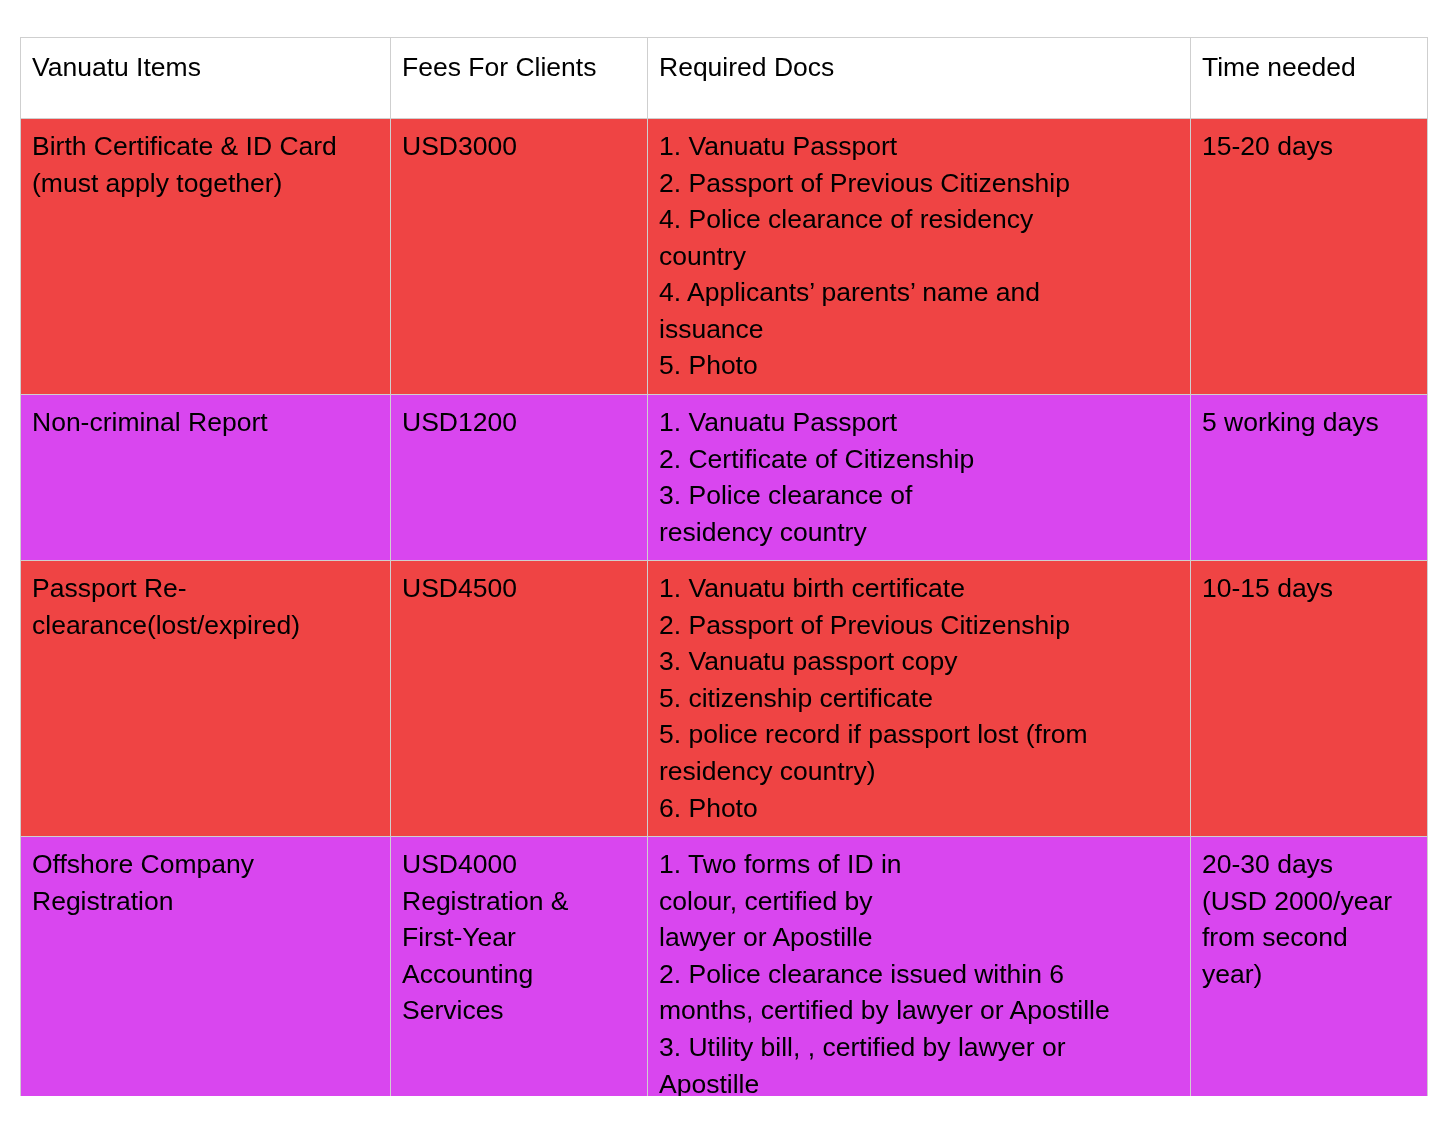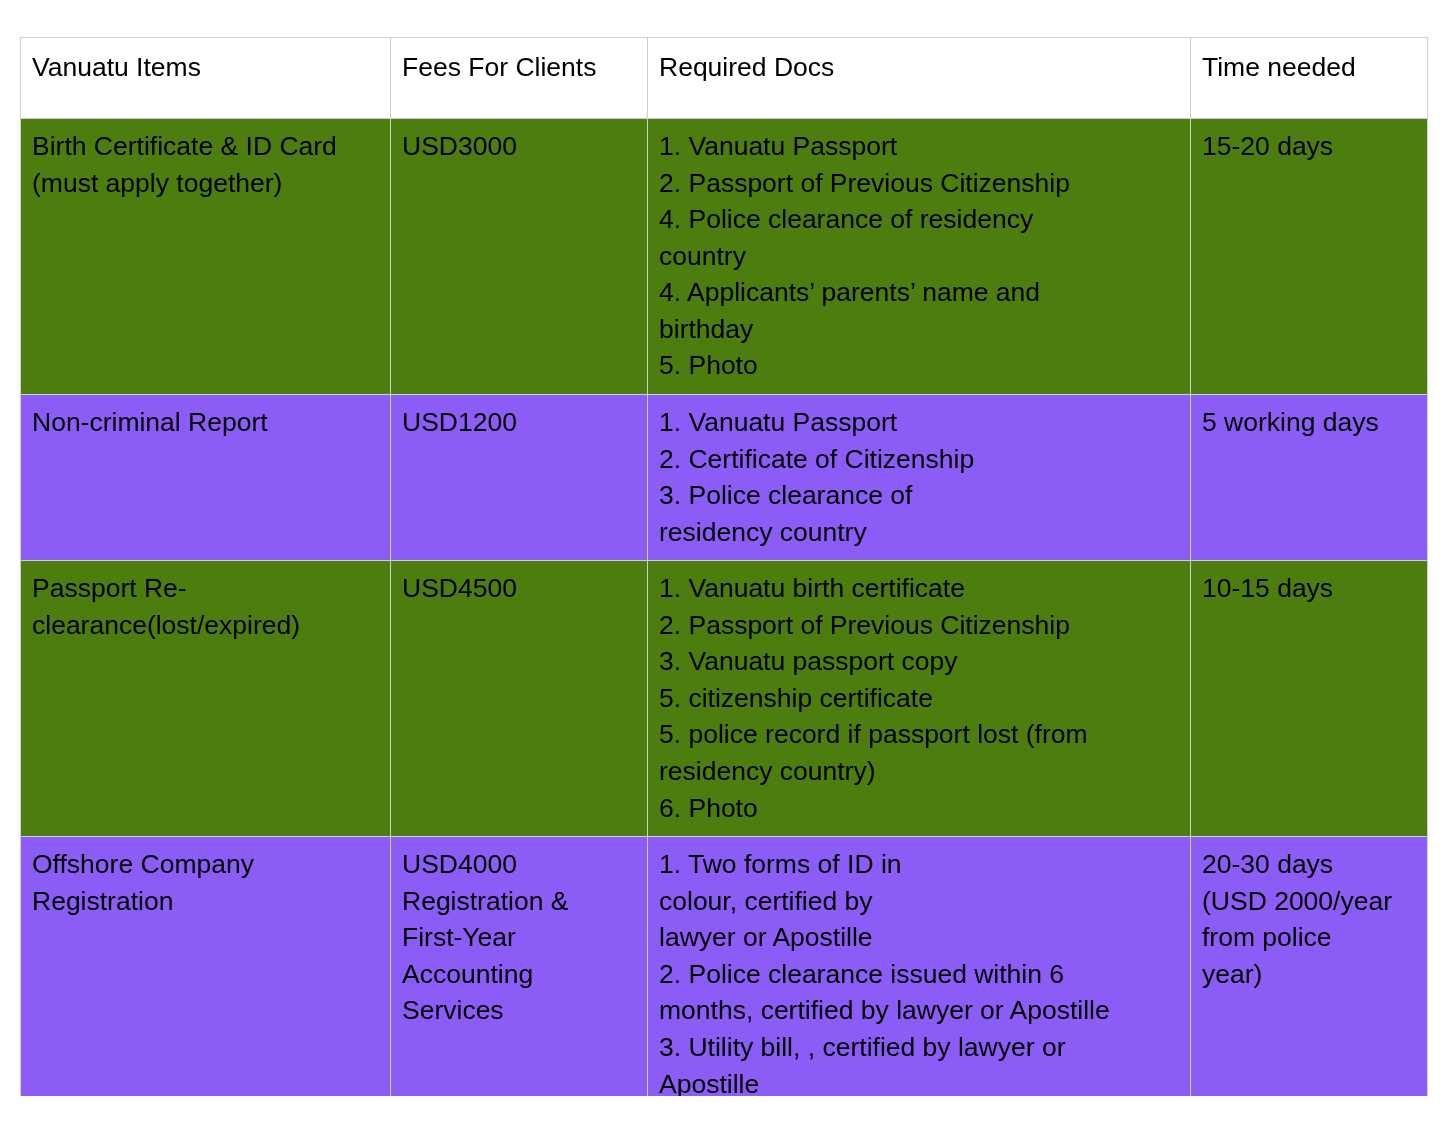--- a/index.html
+++ b/index.html
@@ -42,24 +42,24 @@
     word-wrap: break-word;
     overflow-wrap: break-word;
   }
   table.fee-table thead th {
     background: #ffffff;
     height: 58px;
     padding-top: 11px;
     padding-bottom: 11px;
   }
   tr.shaded td {
-    background: #4d7c0f;
+    background: #ef4444;
   }
   tr.plain td {
-    background: #8b5cf6;
+    background: #d946ef;
   }
   .col-item   { width: 370px; }
   .col-fees   { width: 257px; }
   .col-docs   { width: 543px; }
   .col-time   { width: 237px; }
 
   .cell-lines {
     display: block;
   }
   .cell-lines .ln {
@@ -111,21 +111,21 @@
             <span class="ln">USD3000</span>
           </span>
         </td>
         <td>
           <span class="cell-lines">
             <span class="ln">1. Vanuatu Passport</span>
             <span class="ln">2. Passport of Previous Citizenship</span>
             <span class="ln">4. Police clearance of residency</span>
             <span class="ln">country</span>
             <span class="ln">4. Applicants’ parents’ name and</span>
-            <span class="ln">birthday</span>
+            <span class="ln">issuance</span>
             <span class="ln">5. Photo</span>
           </span>
         </td>
         <td>
           <span class="cell-lines">
             <span class="ln">15-20 days</span>
           </span>
         </td>
       </tr>
 
@@ -209,21 +209,21 @@
             <span class="ln">2. Police clearance issued within 6</span>
             <span class="ln">months, certified by lawyer or Apostille</span>
             <span class="ln">3. Utility bill, , certified by lawyer or</span>
             <span class="ln">Apostille</span>
           </span>
         </td>
         <td>
           <span class="cell-lines">
             <span class="ln">20-30 days</span>
             <span class="ln">(USD 2000/year</span>
-            <span class="ln">from police</span>
+            <span class="ln">from second</span>
             <span class="ln">year)</span>
           </span>
         </td>
       </tr>
 
     </tbody>
   </table>
 
 
 </div>

